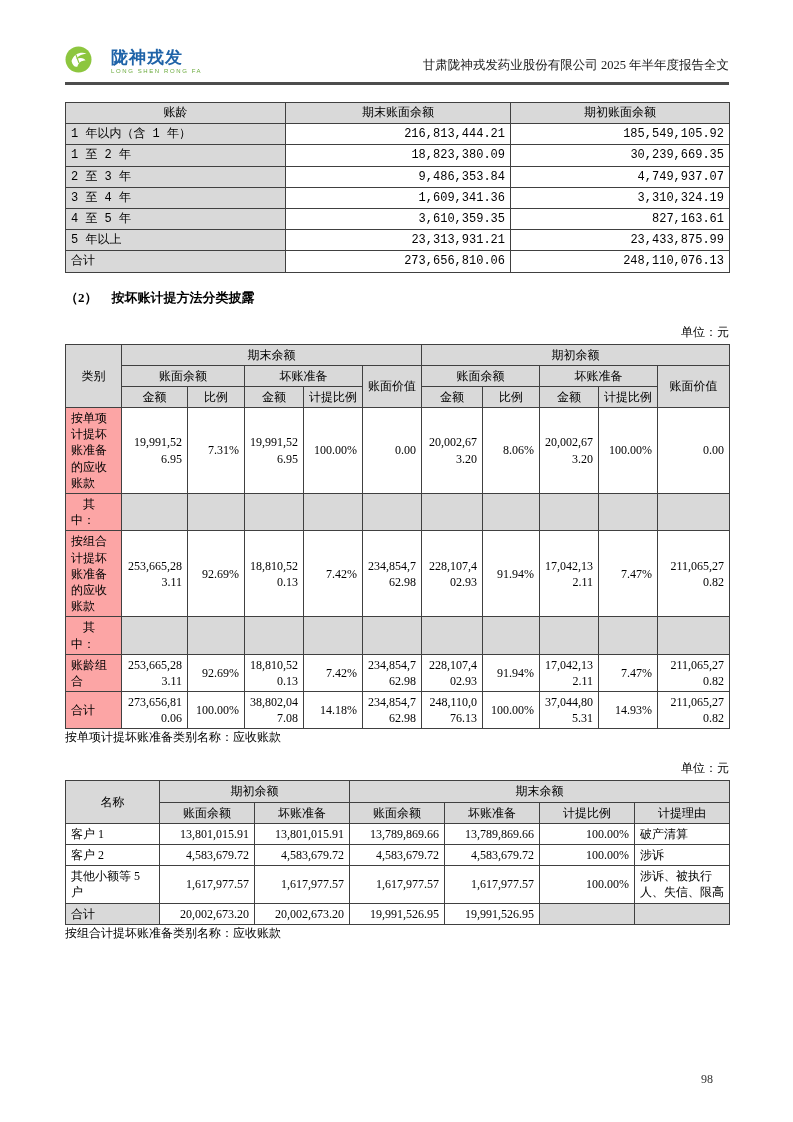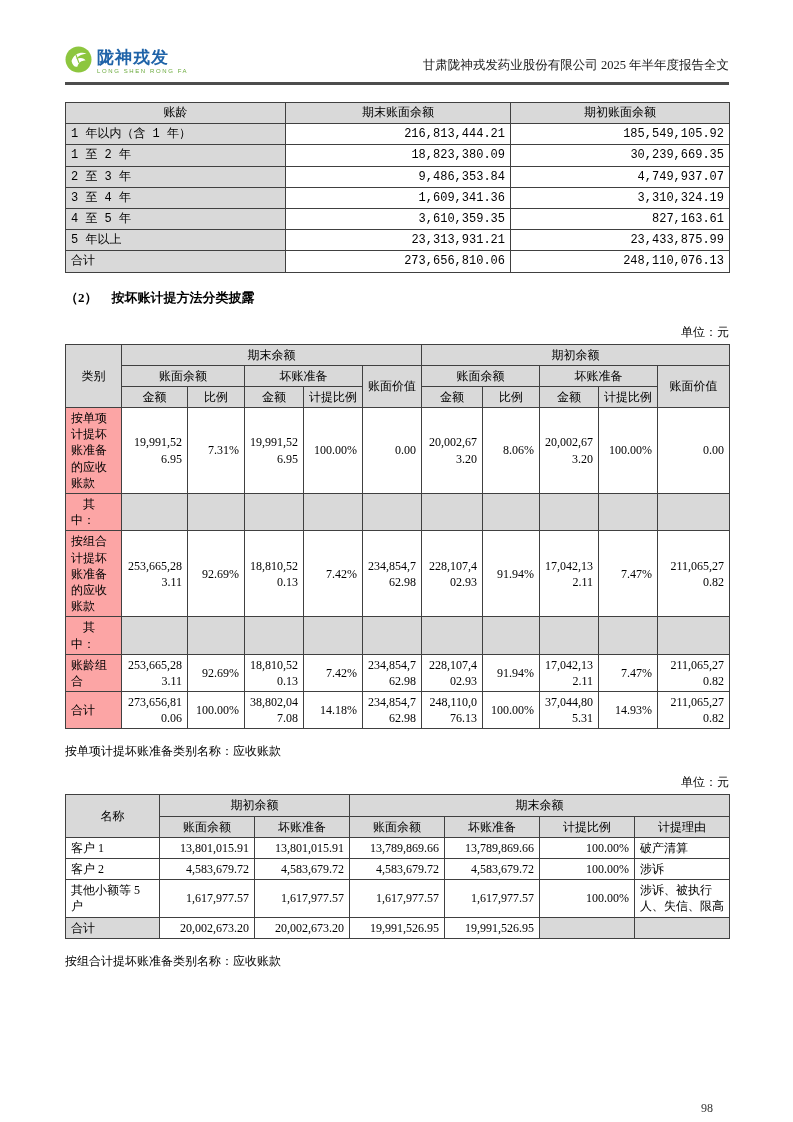--- a/index.html
+++ b/index.html
@@ -5,21 +5,21 @@
   * { margin:0; padding:0; box-sizing:border-box; }
   html,body { background:#ffffff; }
   body {
     width:793px; height:1122px; position:relative; overflow:hidden;
     font-family:"Liberation Serif","DejaVu Serif",serif; color:#000;
   }
   .page { padding:46px 64px 0 65px; }
 
   
   .header { display:flex; justify-content:space-between; align-items:flex-end; padding-bottom:5px; }
-  .logo { display:flex; align-items:center; gap:5px; }
+  .logo { display:flex; align-items:center; gap:19px; }
   .logo-text { display:flex; flex-direction:column; line-height:1; }
   .brand-cn {
     font-family:"Liberation Sans","DejaVu Sans",sans-serif;
     font-size:17px; font-weight:bold; color:#1f63a8; letter-spacing:1px;
   }
   .brand-en {
     font-family:"Liberation Sans","DejaVu Sans",sans-serif;
     font-size:6px; color:#6aaa3c; letter-spacing:1.6px; margin-top:2px;
   }
   .doc-title { font-size:12.5px; color:#1a1a1a; padding-bottom:3px; }
@@ -50,24 +50,24 @@
   }
   .section-heading .sec-no { margin-right:14px; }
 
   .unit-line { width:664px; text-align:right; font-size:12px; margin-top:17px; margin-bottom:3px; }
 
   .tbl-method td.lbl, .tbl-method td.gray.lbl { background:#fca5a5; }
   .tbl-method td { padding:3px 4px; }
 
   .tbl-individual td { padding:3px 5px; }
 
-  .note { font-size:12px; margin-top:14px; }
+  .note { font-size:12px; margin-top:0; }
 
   .page-number {
-    position:absolute; top:1101px; right:80px; font-size:12px; color:#333;
+    position:absolute; top:1072px; right:80px; font-size:12px; color:#333;
   }
 </style>
 </head>
 <body>
 
 <div class="page">
 
   <div class="header">
     <div class="logo">
       <span>

